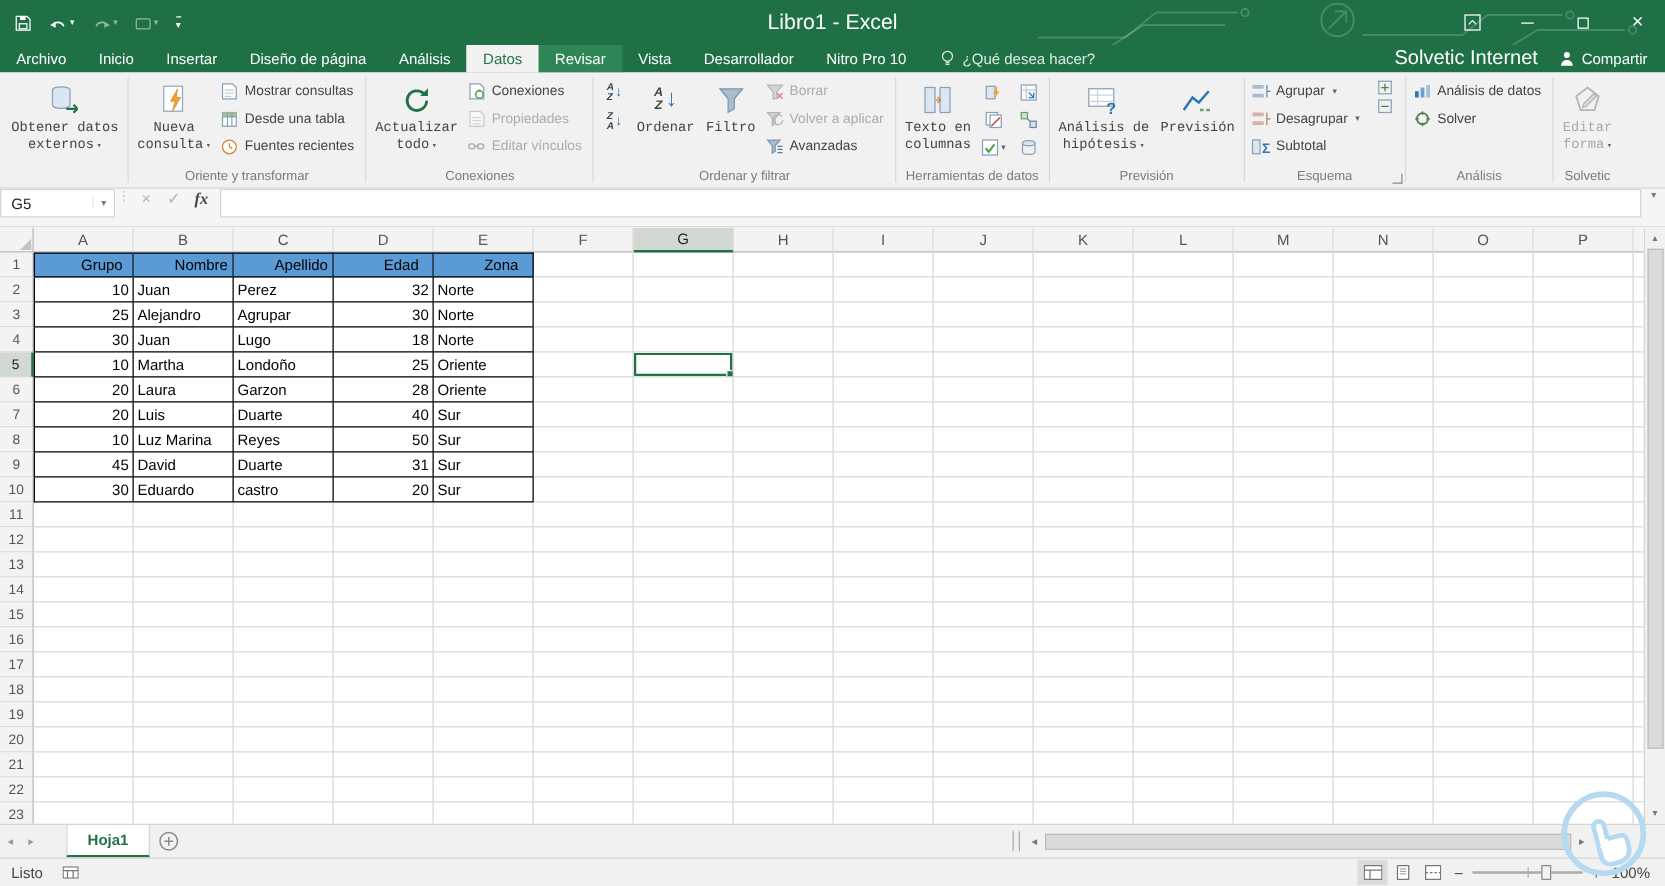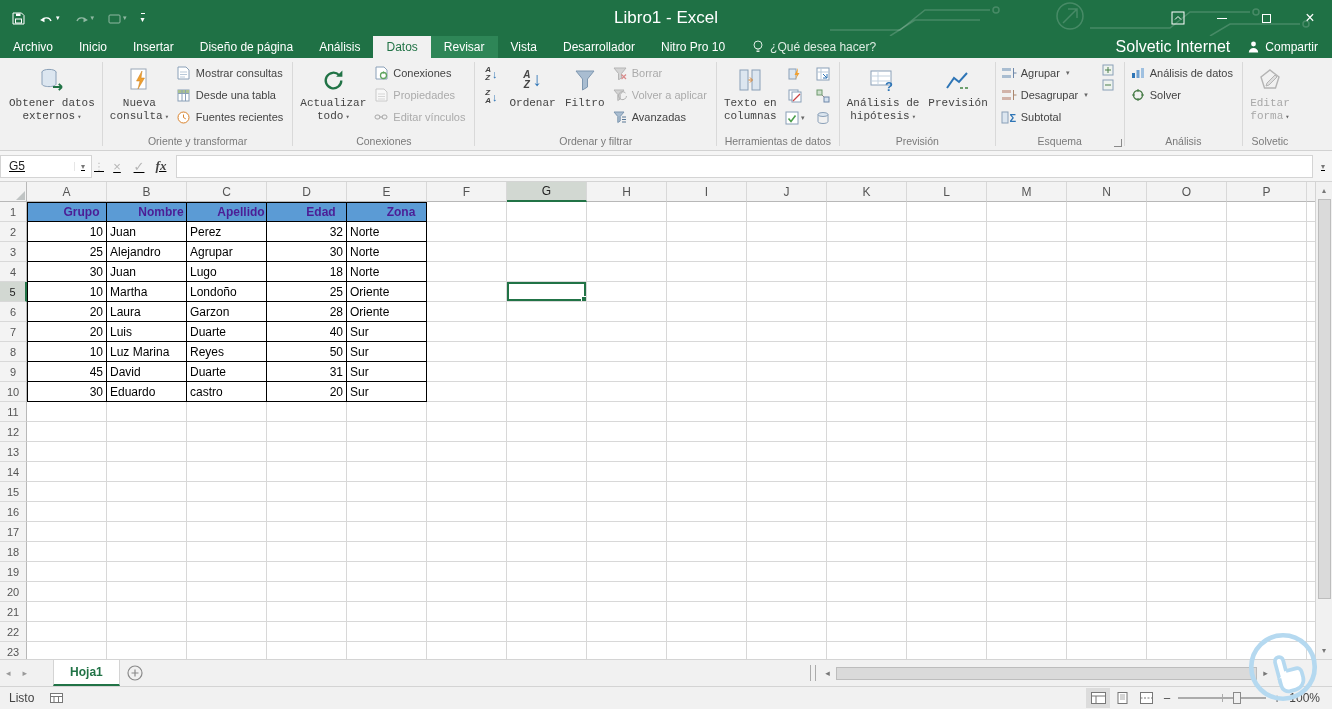--- a/index.html
+++ b/index.html
@@ -51,21 +51,21 @@
   .azarrow { color:#2e75b6; font-size:11px; margin-left:1px; }
   .ordicon { display:flex; align-items:center; }
   .azbig { display:flex; flex-direction:column; font-size:10px; font-weight:bold; color:#444; line-height:10px; }
   .ordarrow { color:#2e75b6; font-size:19px; margin-left:2px; }
   .toolgrid { display:grid; grid-template-columns:auto auto; grid-auto-rows:22px; column-gap:2px; padding-top:2px; }
   .toolbtn { display:flex; align-items:center; justify-content:center; width:26px; }
   .launcher { position:absolute; right:2px; bottom:3px; width:8px; height:8px; border-right:1px solid #8a8a8a; border-bottom:1px solid #8a8a8a; }
   .detailstack { display:flex; flex-direction:column; gap:3px; padding-top:3px; }
 
   
-  .formulabar { height:31px; flex:0 0 31px; background:#f5f5f5; border-bottom:1px solid #d4d4d4; display:flex; align-items:center;text-decoration:underline; }
+  .formulabar { height:31px; flex:0 0 31px; background:#f5f5f5; border-bottom:1px solid #d4d4d4; display:flex; align-items:flex-start; }
   .namebox { width:92px; height:23px; background:#fff; border:1px solid #d4d4d4; margin-left:0; display:flex; align-items:center; padding-left:8px; font-size:12px; color:#222; }
   .nbcaret { margin-left:auto; width:17px; font-size:8px; color:#777; text-align:center; border-left:1px solid #e6e6e6; }
   .fbsep { width:14px; text-align:center; color:#b9b9b9; font-size:10px; }
   .fxbtn { width:22px; text-align:center; font-size:13px; color:#b5b5b5; }
   .fxbtn.fx { color:#444; font-style:italic; font-weight:bold; font-family:"Liberation Serif",serif; }
   .finput { flex:1; background:#fff; border:1px solid #d4d4d4; height:23px; margin:0 1px 0 4px; }
   .fbexpand { width:18px; text-align:center; font-size:8px; color:#777; }
 
   
   .gridwrap { flex:1; display:flex; background:#fff; overflow:hidden; }
@@ -75,21 +75,21 @@
   .corner::after { content:""; position:absolute; right:1px; bottom:1px; border-left:9px solid transparent; border-bottom:9px solid #c0c4c4; }
   .ch { width:80px; flex:0 0 80px; height:20px; background:#f3f3f3; border-right:1px solid #d8d8d8; border-bottom:1px solid #b8b8b8; display:flex; align-items:center; justify-content:center; font-size:12px; color:#555; }
   .ch.sel { background:#d2d8d2; border-bottom:2px solid #217346; color:#222; }
   .fillh { flex:1; background:#f3f3f3; border-bottom:1px solid #b8b8b8; }
   .grow { display:flex; height:20px; }
   .rh { width:27px; flex:0 0 27px; background:#f3f3f3; border-right:1px solid #b8b8b8; border-bottom:1px solid #d8d8d8; display:flex; align-items:center; justify-content:center; font-size:11px; color:#555; }
   .rh.sel { background:#d2d8d2; border-right:2px solid #217346; color:#222; }
   .cell { width:80px; flex:0 0 80px; height:20px; border-right:1px solid #d8d8d8; border-bottom:1px solid #d8d8d8; font-size:12px; color:#000; display:flex; align-items:center; padding:0 3px; white-space:nowrap; overflow:hidden; }
   .fillc { flex:1; border-bottom:1px solid #d8d8d8; }
   .cell.tbl { border-right:1px solid #000; border-bottom:1px solid #000; }
-  .cell.tblh { border-top:1px solid #000; border-right:1px solid #000; border-bottom:1px solid #000; font-weight:bold; color:#4c1d95; justify-content:center;padding-left:32px; }
+  .cell.tblh { border-top:1px solid #000; border-right:1px solid #000; border-bottom:1px solid #000; font-weight:normal; color:#000000; justify-content:center;padding-left:32px; }
   .cell.c0 { border-left:1px solid #000; }
   .cell.num { justify-content:flex-end; }
   .cell.selcell { box-shadow:inset 0 0 0 2px #217346; position:relative; z-index:2; }
   .cell.selcell::after { content:""; position:absolute; right:-2px; bottom:-2px; width:5px; height:5px; background:#217346; border:1px solid #fff; }
   .vscroll { width:17px; flex:0 0 17px; background:#f1f1f1; border-left:1px solid #d4d4d4; display:flex; flex-direction:column; align-items:center; }
   .varrow { height:17px; display:flex; align-items:center; justify-content:center; font-size:8px; color:#777; }
   .vthumb { width:13px; height:400px; background:#dadada; border:1px solid #bdbdbd; }
   .vfill { flex:1; }
 
   

